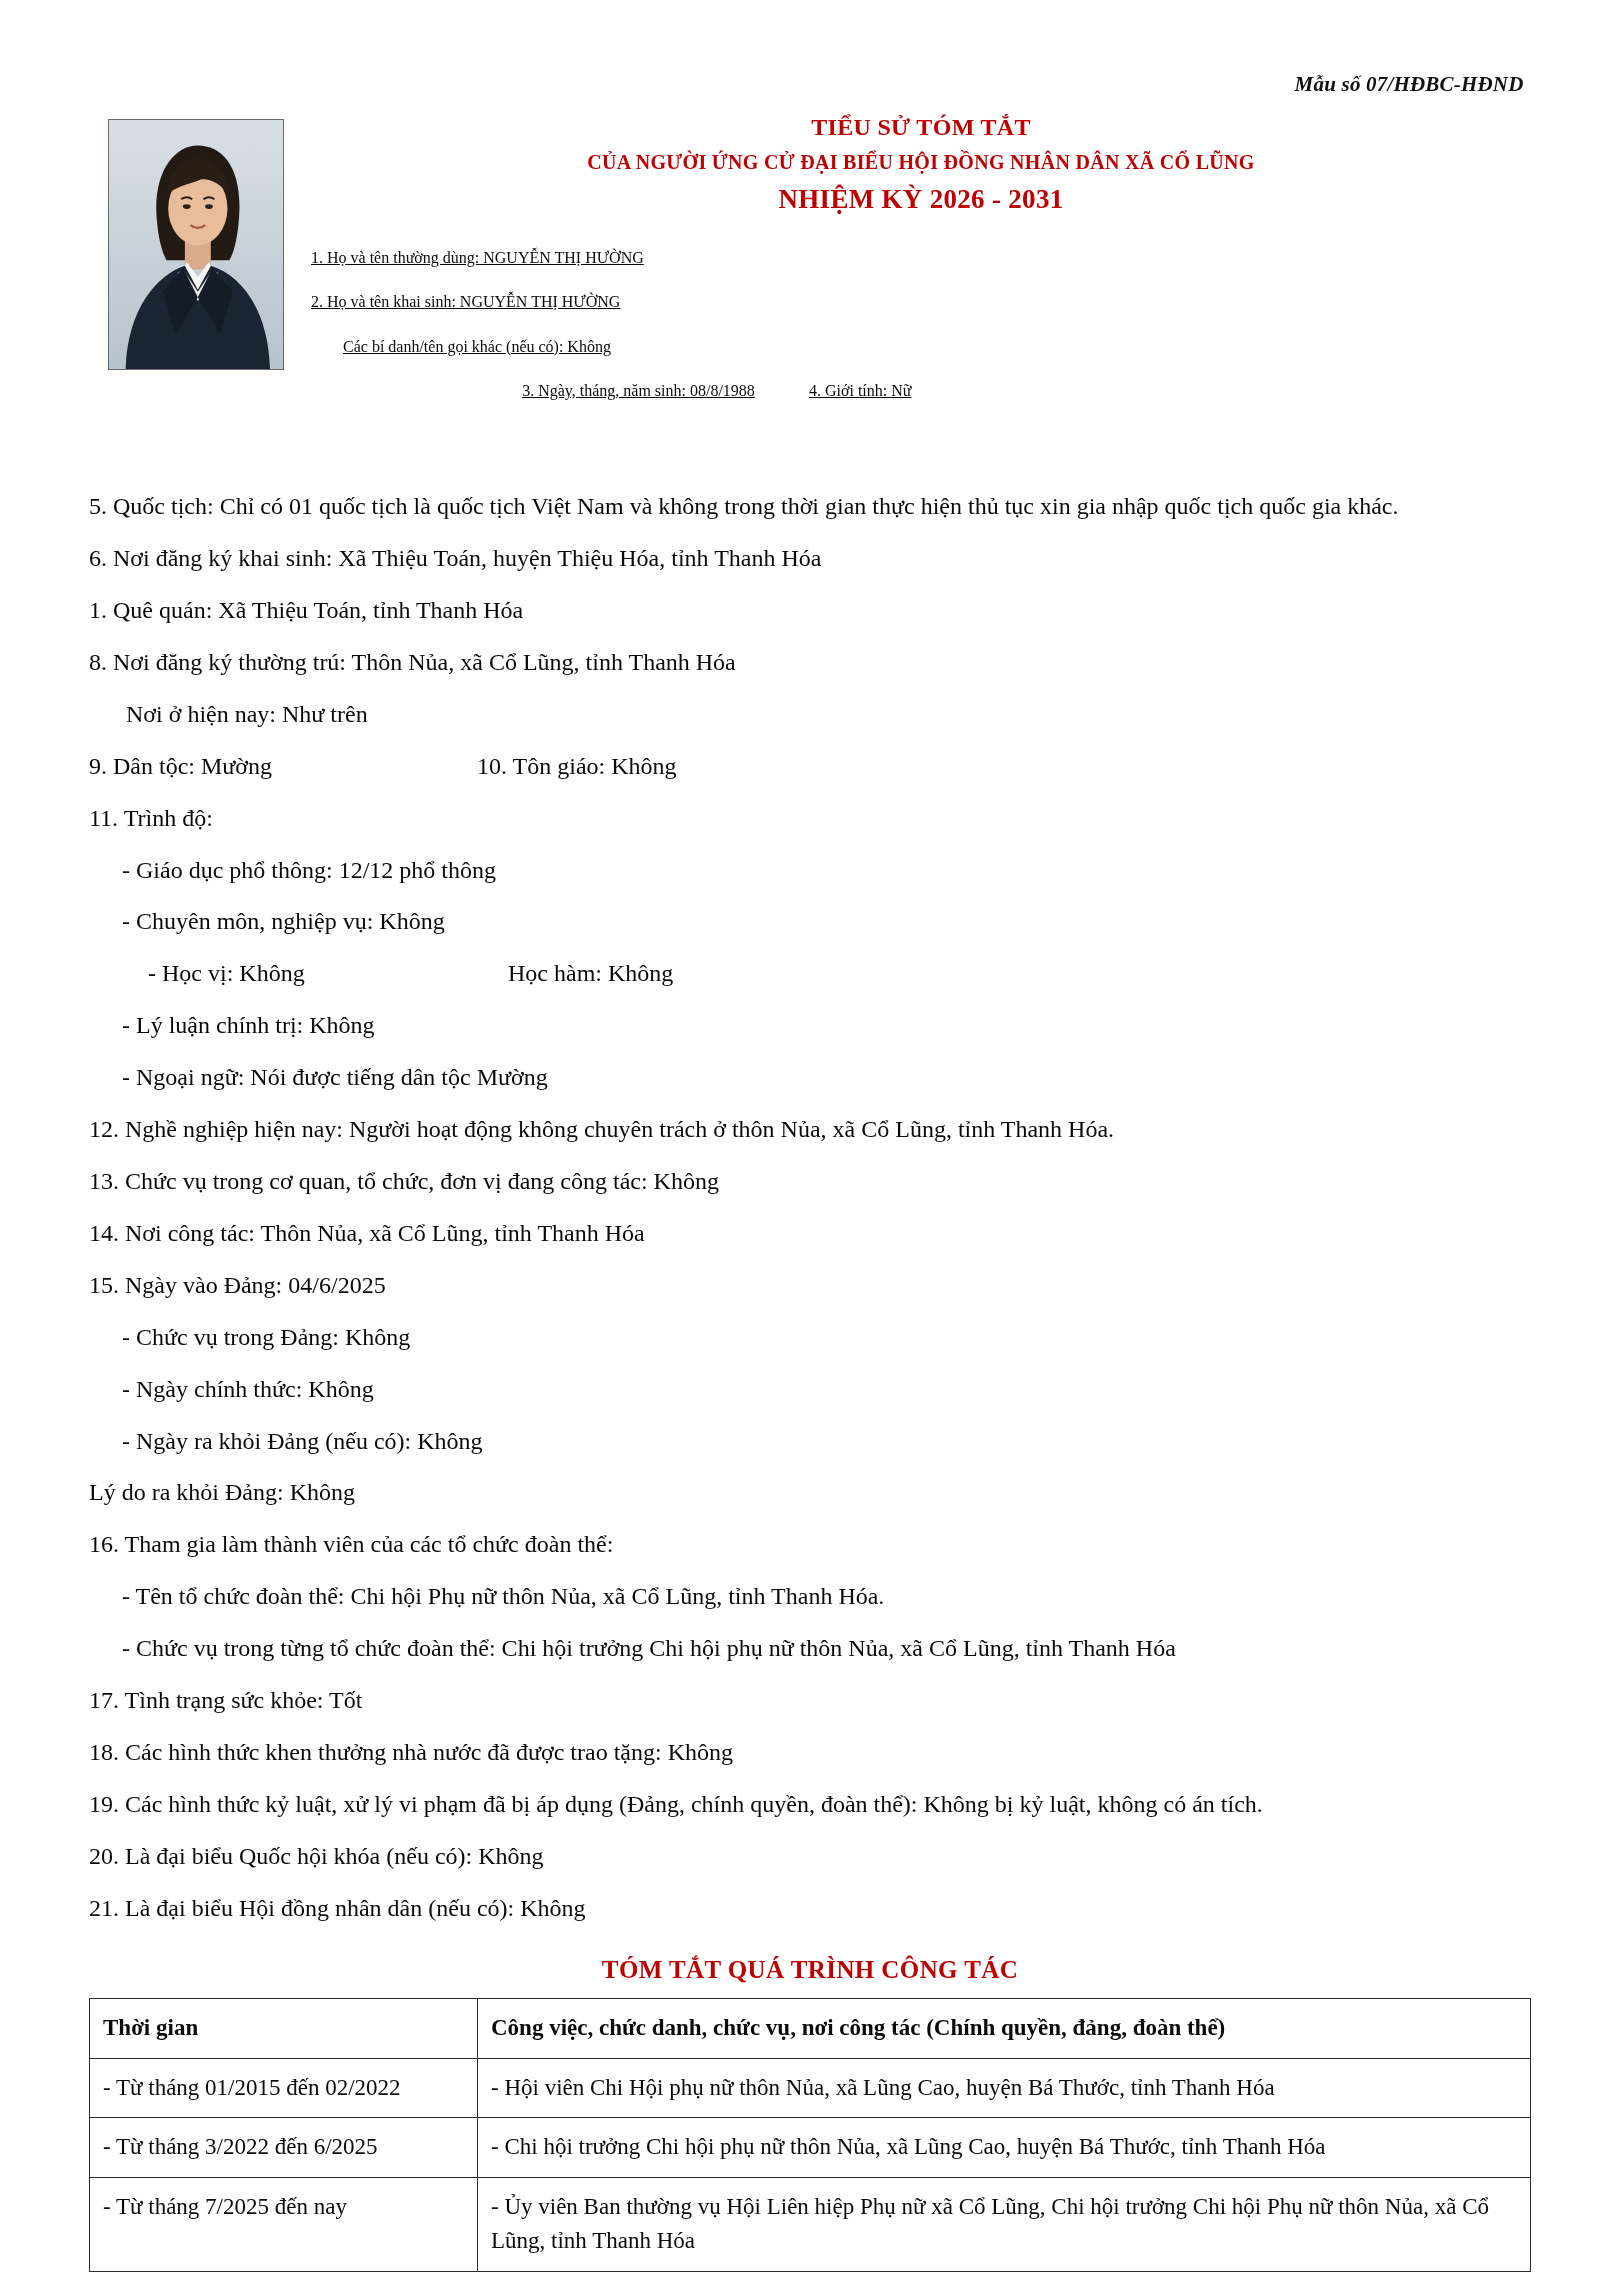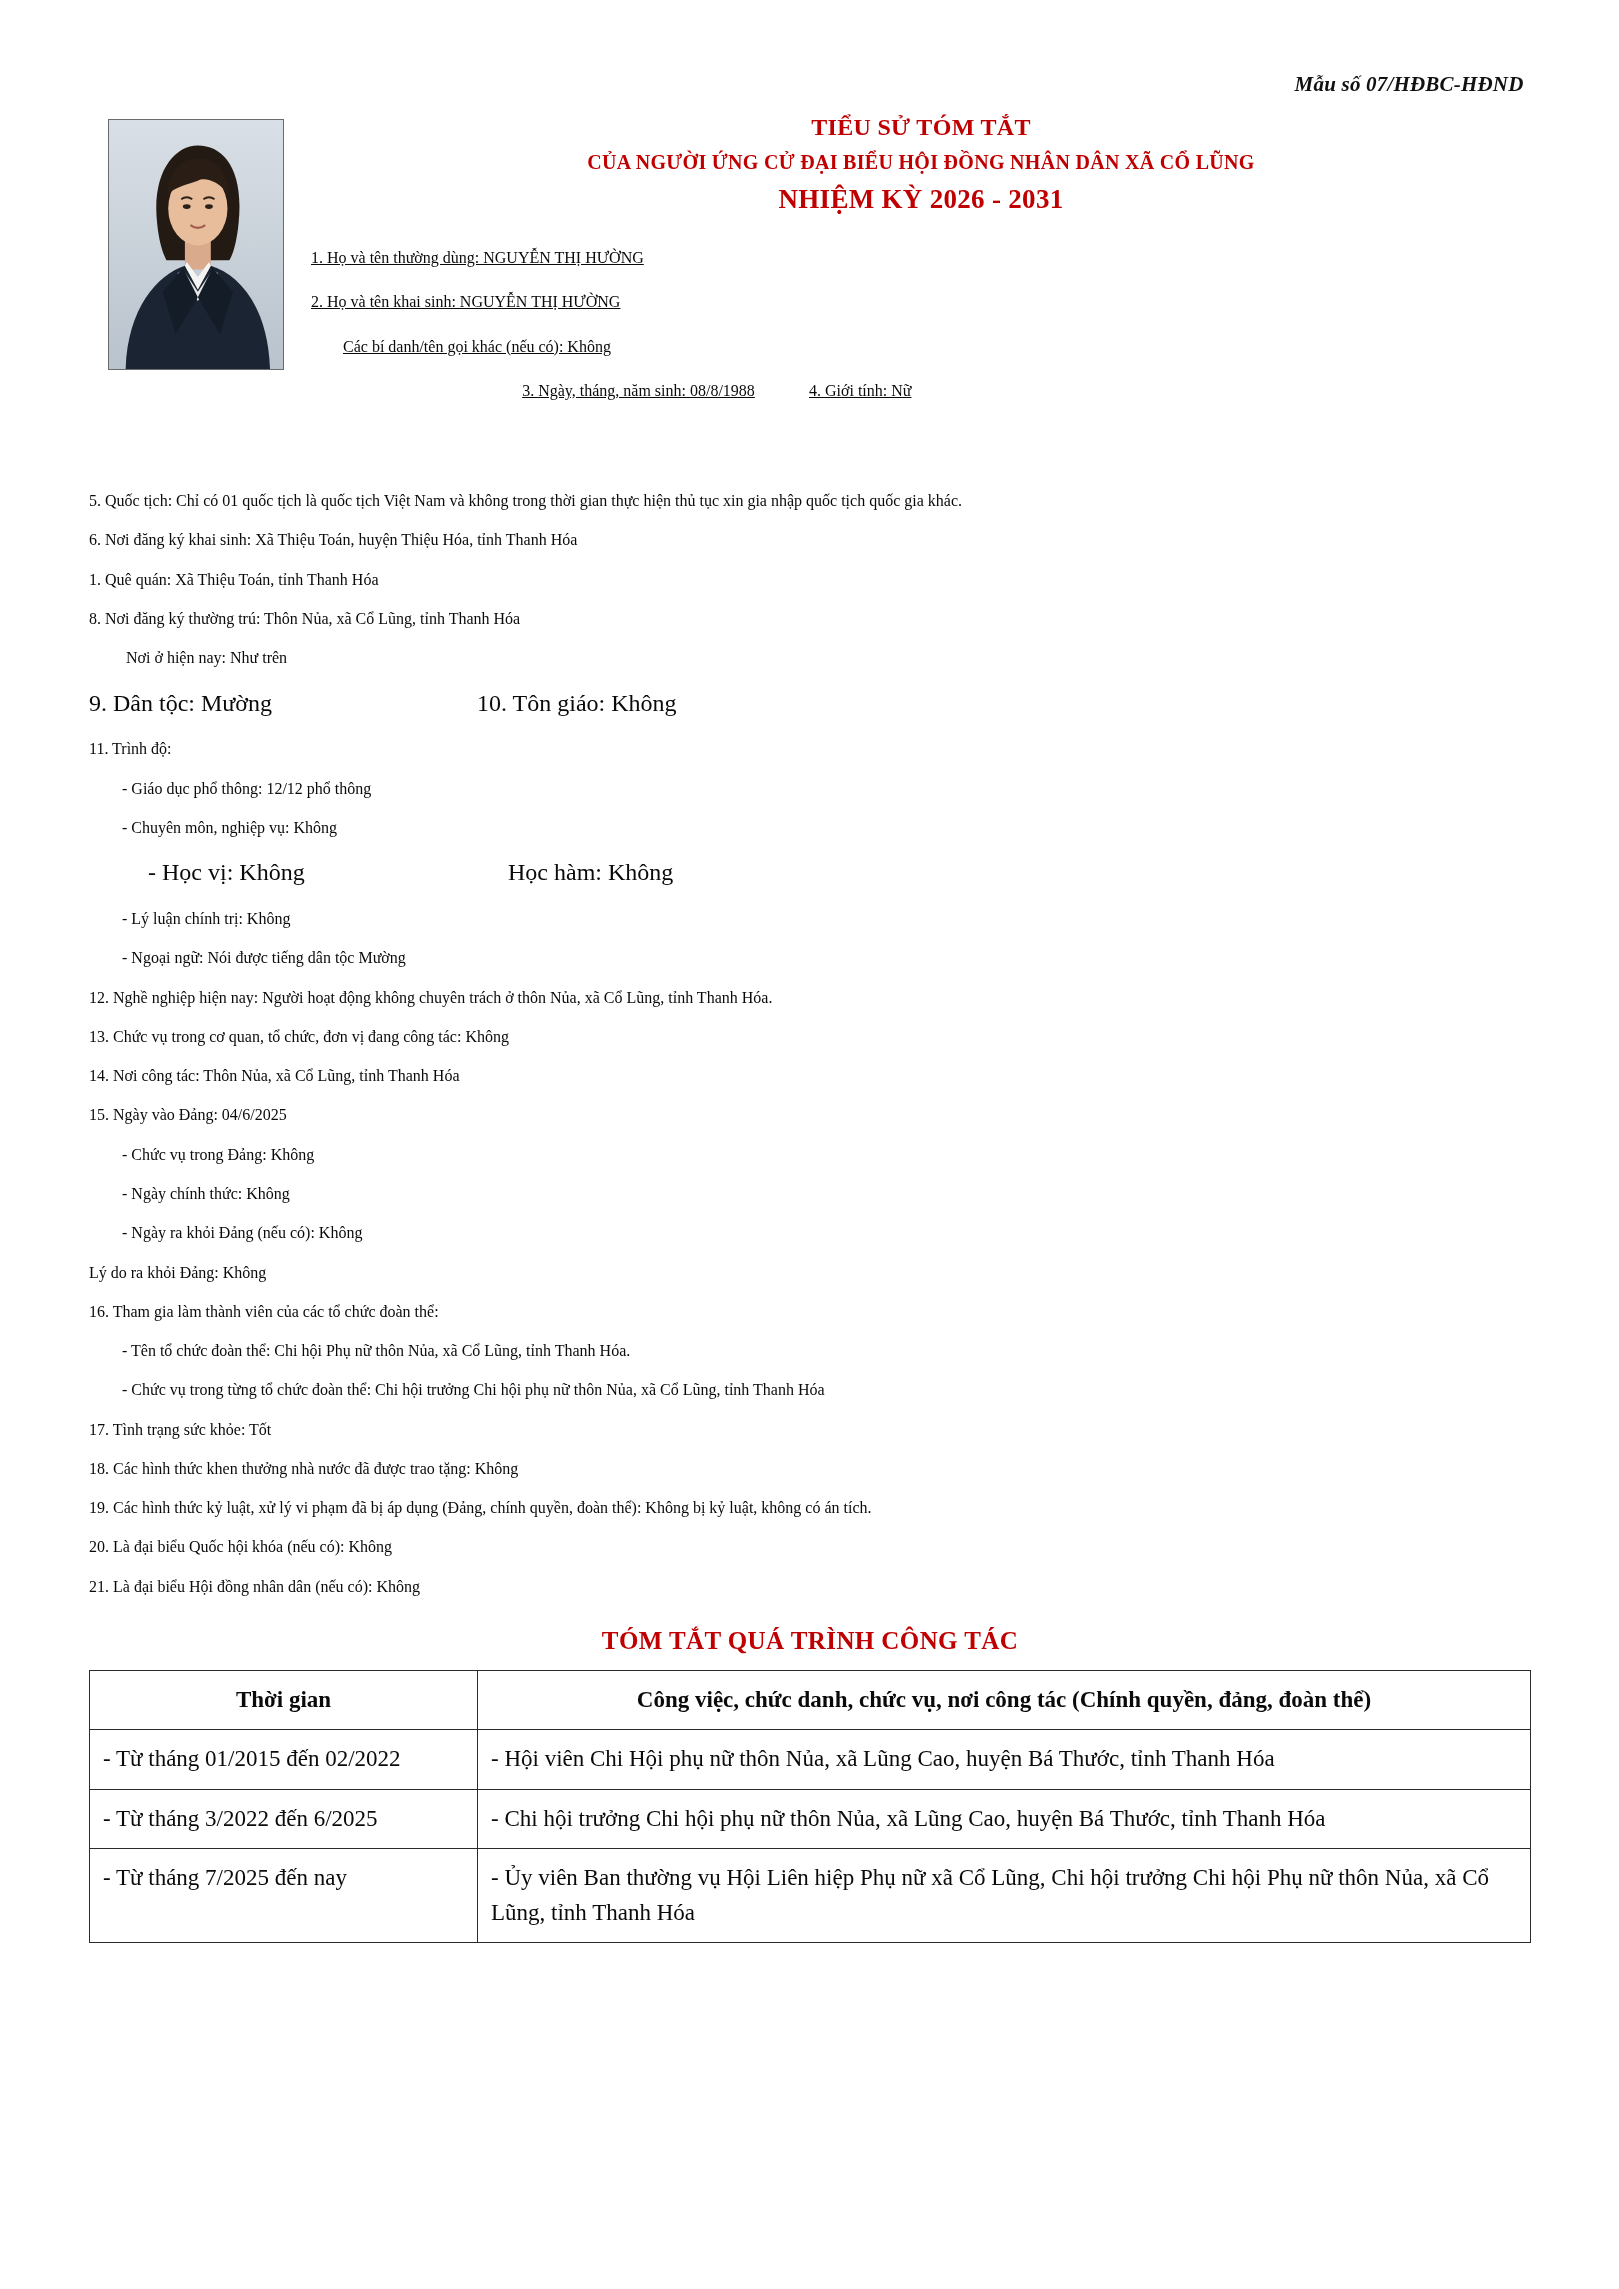--- a/index.html
+++ b/index.html
@@ -79,21 +79,21 @@
   .idblock .row.two-col {
     display: flex;
     padding-left: 157px;
     text-indent: 0;
   }
   .idblock .row.two-col .c1 { width: 341px; text-align: center; }
   .body-lines {
     margin-top: 9.2px;
   }
   .line {
-    font-size: 16px;
+    font-size: 24px;
     line-height: 1.58;
     margin: 0 0 14px 0;
   }
   .line.hang {
     padding-left: 31px;
     text-indent: -31px;
   }
   .line.indent {
     padding-left: 59px;
     text-indent: -26px;
@@ -125,21 +125,21 @@
     table-layout: fixed;
   }
   table.career th, table.career td {
     border: 0.9px solid #2b2b2b;
     font-size: 23px;
     padding: 12px 13px;
     vertical-align: top;
     line-height: 1.5;
   }
   table.career th {
-    text-align: center;
+    text-align: left;
     font-weight: bold;
     margin-top: 28px;
   }
   table.career col.c-time { width: 388px; }
   table.career td.time { white-space: nowrap; }
 </style>
 </head>
 <body>
 
 <div class="page">

